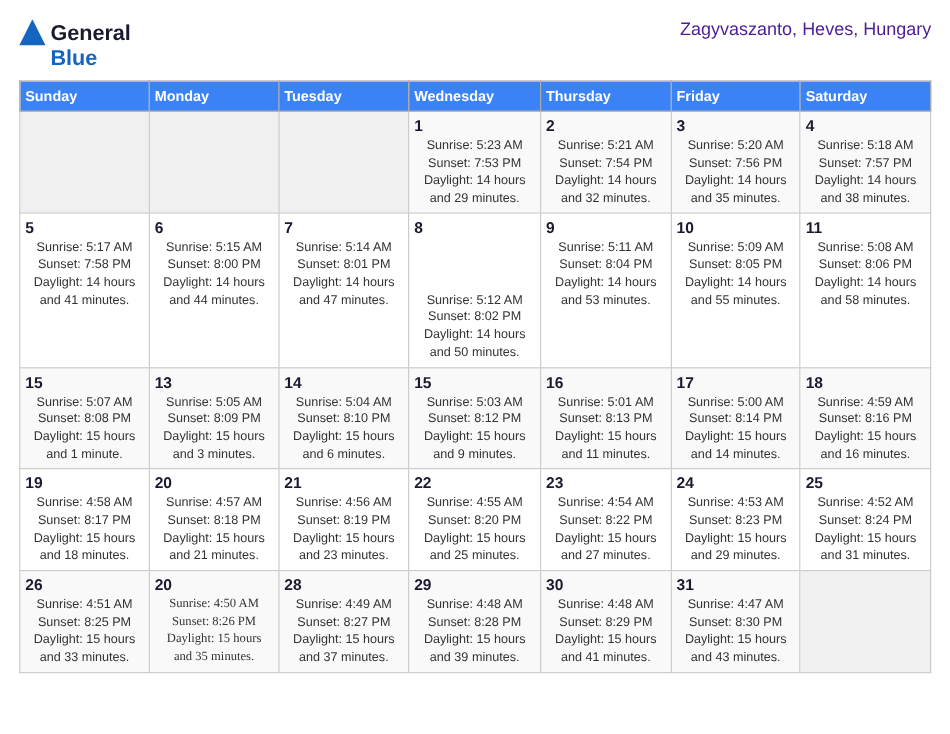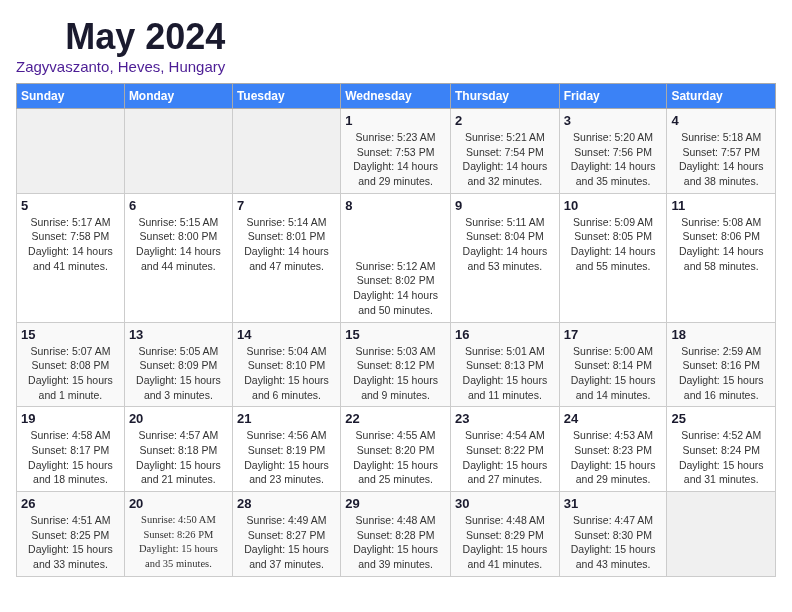--- a/index.html
+++ b/index.html
@@ -76,22 +76,32 @@
       text-align: center;
     }
     td.empty {
       background: #f0f0f0 !important;
     }
   </style>
 </head>
 <body>
 
 <div class="header-area">
+  <div class="logo">
+    <div class="logo-line">
+      <svg width="22" height="22" viewBox="0 0 22 22" style="margin-right:4px;">
+        <polygon points="0,22 11,0 22,22" fill="#1565c0"></polygon>
+      </svg>
+      <span style="font-size:18px;font-weight:bold;color:#1a1a2e;">General</span>
+    </div>
+    <div>
+      <span style="font-size:18px;font-weight:bold;color:#1565c0;margin-left:26px;">Blue</span>
+    </div>
+  </div>
   <div class="title-area">
-    <div class="month-title">May 2024</div>
     <div class="location-title">Zagyvaszanto, Heves, Hungary</div>
   </div>
 </div>
 
 <table>
   <thead>
     <tr>
     <th>Sunday</th>
         <th>Monday</th>
         <th>Tuesday</th>
@@ -224,21 +234,21 @@
         </td>
         <td>
           <span class="day-number">17</span>
           <div class="day-info" style="white-space: pre-line;">Sunrise: 5:00 AM
 Sunset: 8:14 PM
 Daylight: 15 hours
 and 14 minutes.</div>
         </td>
         <td>
           <span class="day-number">18</span>
-          <div class="day-info" style="white-space: pre-line;">Sunrise: 2:59 AM
+          <div class="day-info" style="white-space: pre-line;">Sunrise: 4:59 AM
 Sunset: 8:16 PM
 Daylight: 15 hours
 and 16 minutes.</div>
         </td>
       </tr>
       <tr>
         <td>
           <span class="day-number">19</span>
           <div class="day-info" style="white-space: pre-line;">Sunrise: 4:58 AM
 Sunset: 8:17 PM

